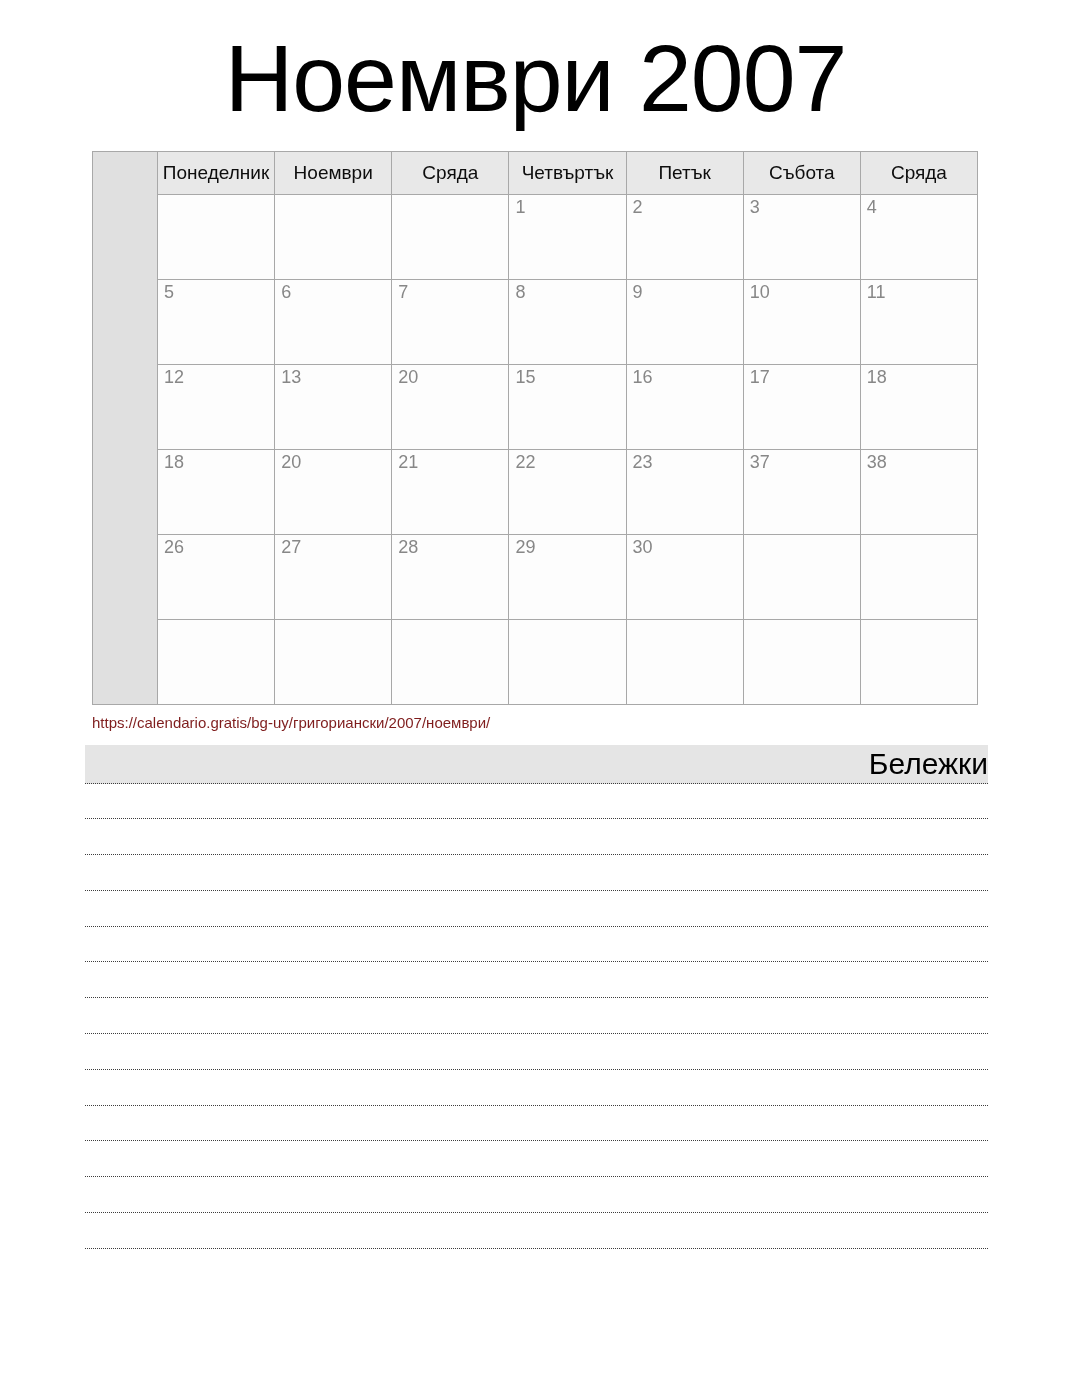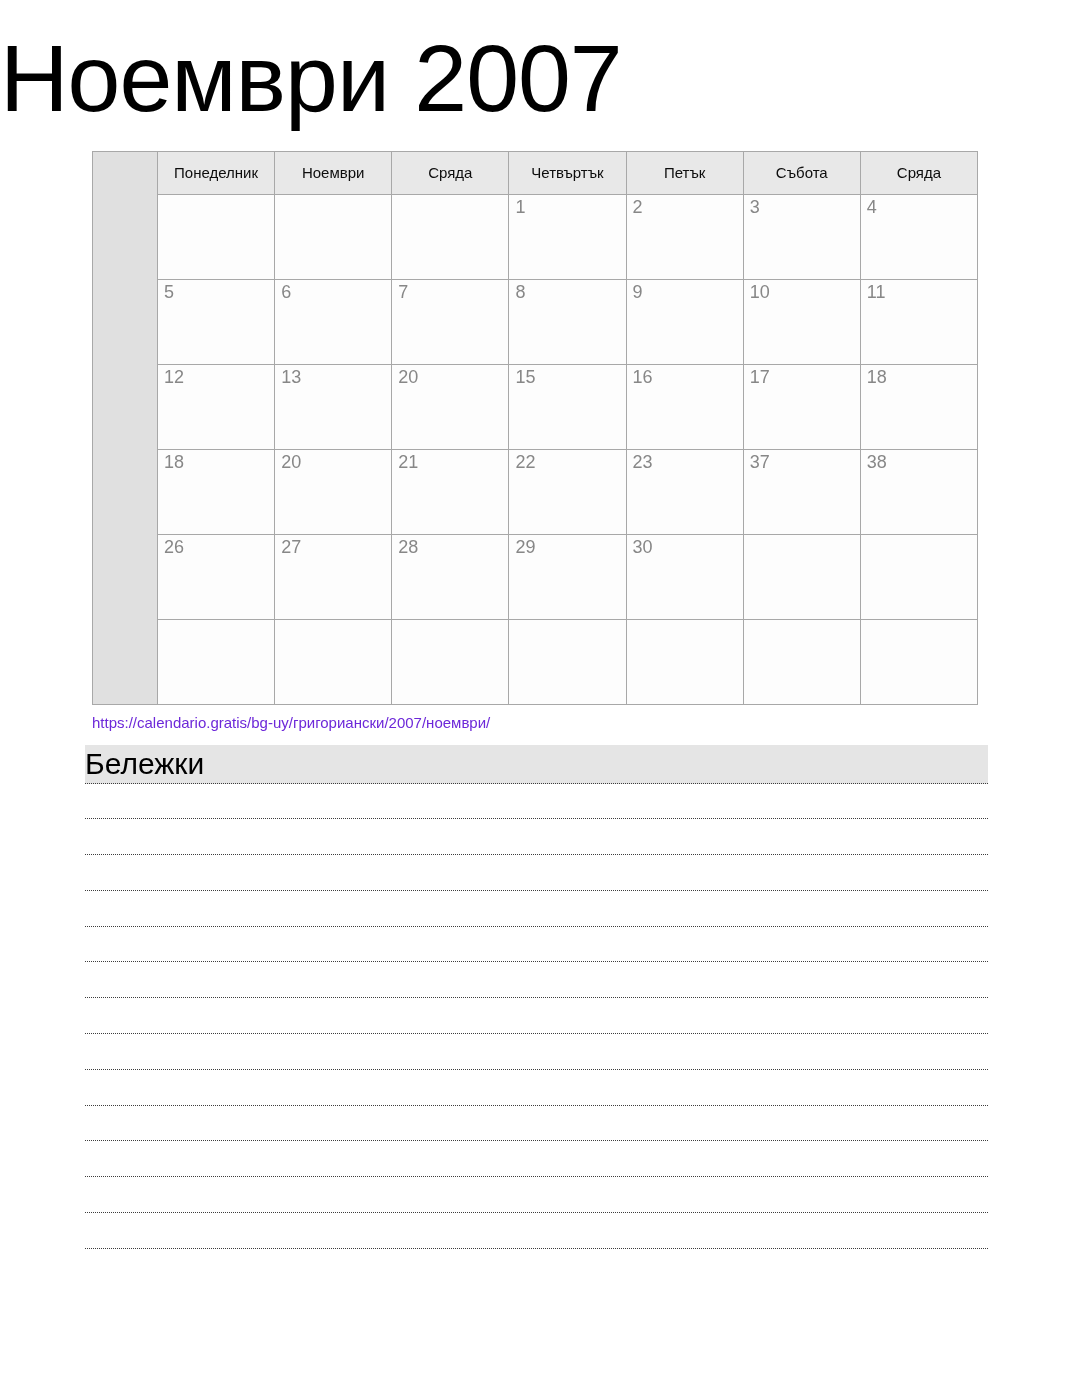--- a/index.html
+++ b/index.html
@@ -15,20 +15,21 @@
   html,body{background:#ffffff;}
   body{
     width:1071px;height:1386px;
     font-family:"Liberation Sans","DejaVu Sans",sans-serif;
     color:#000;
     position:relative;
     overflow:hidden;
   }
   .page-title{
     margin-top:26px;
+    text-align:center;
     font-size:95px;
     line-height:1.1;
     font-weight:400;
     letter-spacing:-1px;
     color:#000;
   }
   .calendar-wrap{
     margin:20px 0 0 92px;
     width:886px;
   }
@@ -40,21 +41,21 @@
   table.calendar td,table.calendar th{
     border:1px solid var(--table-border);
   }
   td.week-col{
     background:var(--left-column-bg);
     width:65px;
   }
   th.weekday{
     background:var(--header-bg);
     height:43px;
-    font-size:15px;
+    font-size:19px;
     font-weight:400;
     color:#0d0d0d;
     text-align:center;
     vertical-align:middle;
   }
   td.day-cell{
     background:var(--cell-bg);
     height:85px;
     vertical-align:top;
     text-align:left;
@@ -62,30 +63,30 @@
   td.day-cell .day-number{
     display:inline-block;
     padding:3px 0 0 6px;
     font-size:18px;
     color:var(--day-number);
     line-height:1.1;
   }
   .source-url{
     margin:9px 0 0 92px;
     font-size:15px;
-    color:#6d28d9;
+    color:#7f1d1d;
   }
   .notes-section{
     margin:14px 83px 0 85px; 
   }
   .notes-header{
     background:var(--notes-header-bg);
     height:39px;
     border-bottom:1px dotted var(--note-line);
-    text-align:left;
+    text-align:right;
   }
   .notes-title{
     font-size:30px;
     line-height:38px;
     font-weight:400;
     color:#000;
   }
   .note-line{
     height:35.8px;
     border-bottom:1px dotted var(--note-line);

